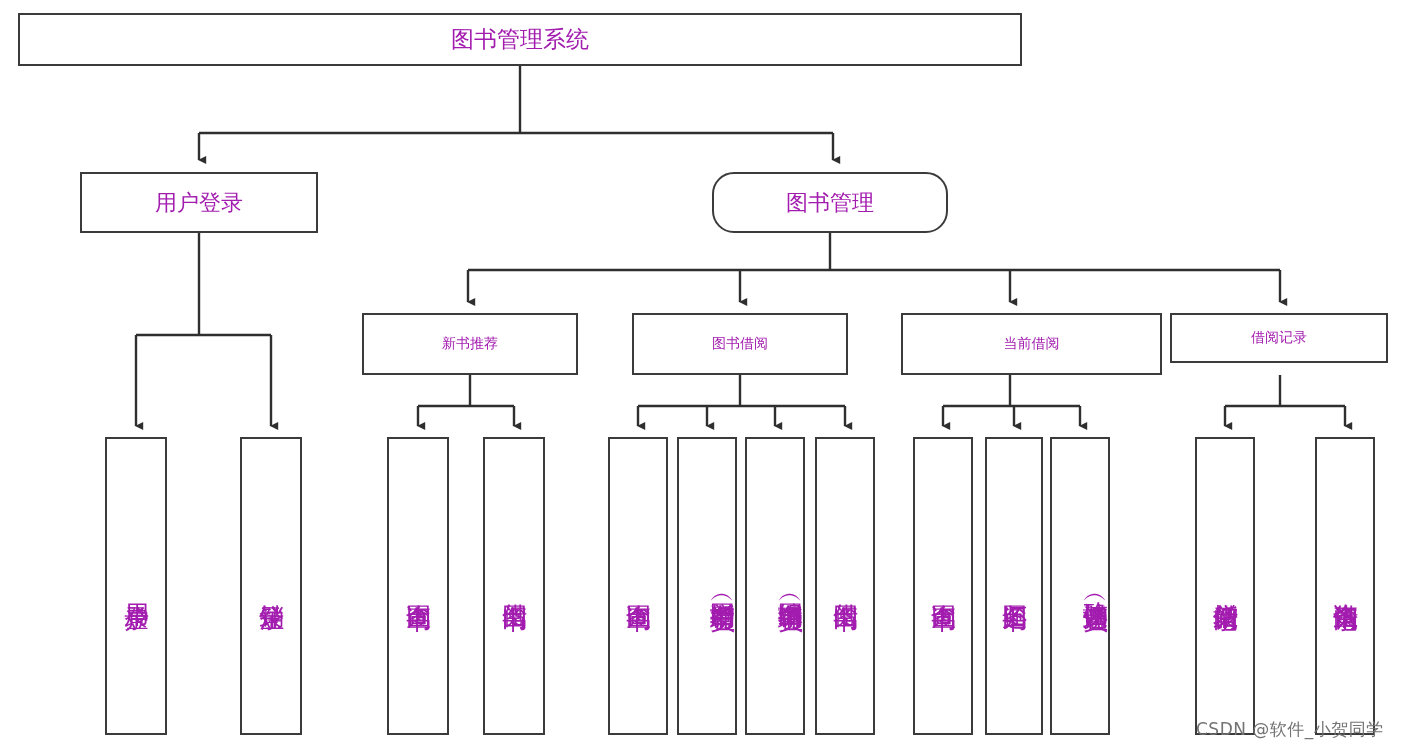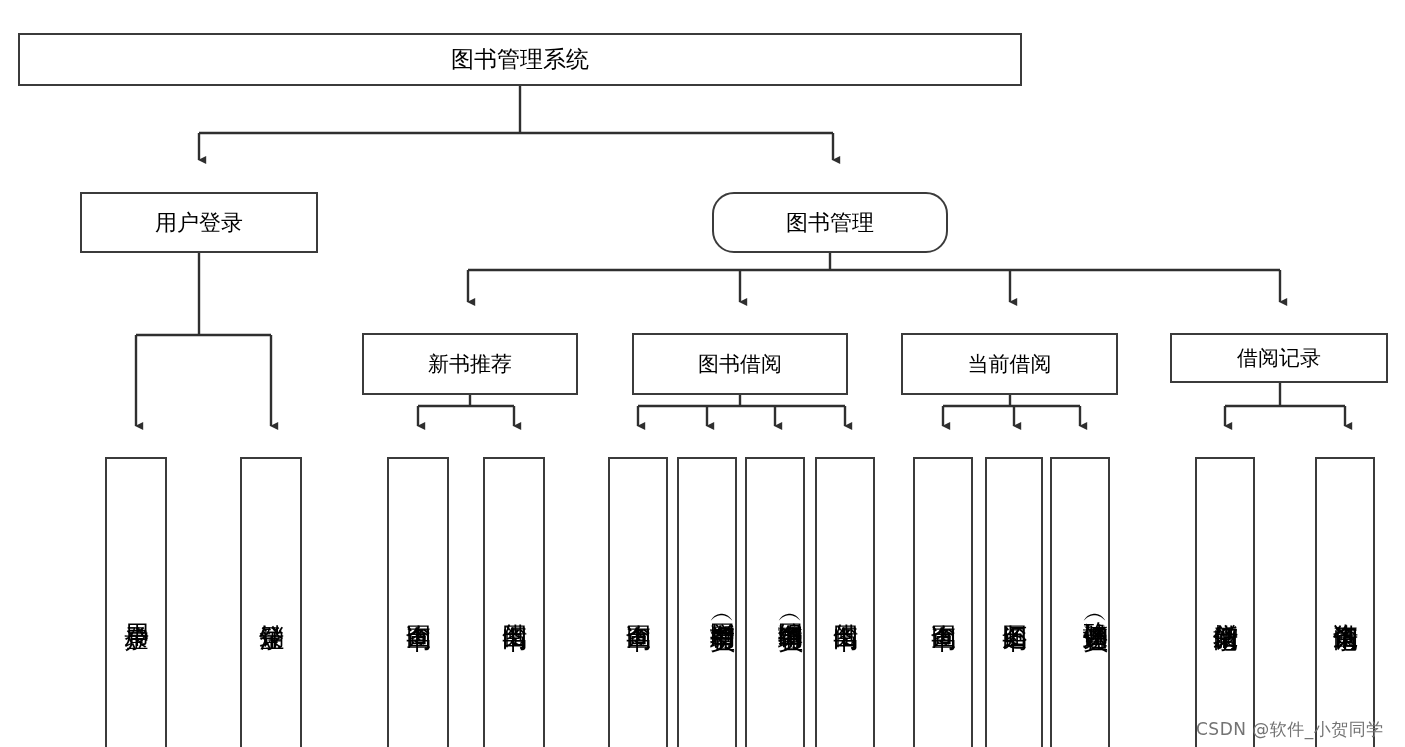--- a/index.html
+++ b/index.html
@@ -26,31 +26,30 @@
     pointer-events: none;
   }
   .node {
     position: absolute;
     box-sizing: border-box;
     border: 2px solid #3b3b3b;
     background: #ffffff;
     display: flex;
     align-items: center;
     justify-content: center;
-    color: #000000;
-    margin-top: 20px;
+    color: #a21caf;
   }
   .node.root {
     font-size: 23px;
   }
   .node.level2 {
     font-size: 22px;
   }
   .node.level3 {
-    font-size: 21px;
+    font-size: 14px;
   }
   .node.leaf {
     writing-mode: vertical-rl;
     text-orientation: upright;
     font-size: 25px;
     line-height: 1.06;
     letter-spacing: 1px;
     padding: 6px 0;
     align-items: flex-start;
     justify-content: center;
@@ -137,21 +136,21 @@
   <div class="node level2" id="node-l2-1" style="left: 712px; top: 172px; width: 236px; height: 61px; border-radius: 22px;">
     <span>图书管理</span>
   </div>
 
   <div class="node level3" id="node-l3-0" style="left: 362px; top: 313px; width: 216px; height: 62px;">
     <span>新书推荐</span>
   </div>
   <div class="node level3" id="node-l3-1" style="left: 632px; top: 313px; width: 216px; height: 62px; justify-content: center;">
     <span>图书借阅</span>
   </div>
-  <div class="node level3" id="node-l3-2" style="left: 901px; top: 313px; width: 217px; height: 62px;">
+  <div class="node level3" id="node-l3-2" style="left: 901px; top: 313px; width: 261px; height: 62px;">
     <span>当前借阅</span>
   </div>
   <div class="node level3" id="node-l3-3" style="left: 1170px; top: 313px; width: 218px; height: 50px;">
     <span>借阅记录</span>
   </div>
 
   <div class="node leaf centered" id="node-leaf-0" style="left: 105px; top: 437px; width: 62px; height: 298px;">
     <span class="vtext">用户登录</span>
   </div>
   <div class="node leaf centered" id="node-leaf-1" style="left: 240px; top: 437px; width: 62px; height: 298px;">

